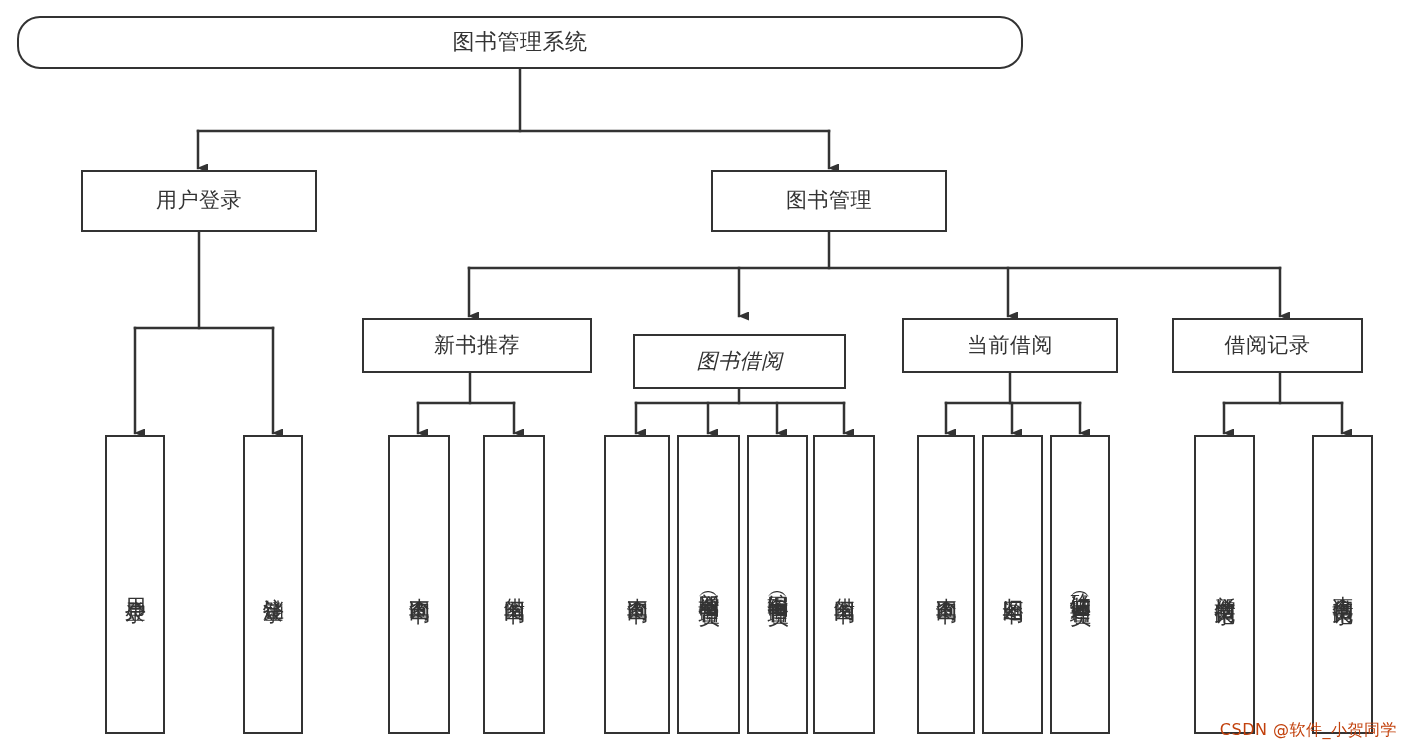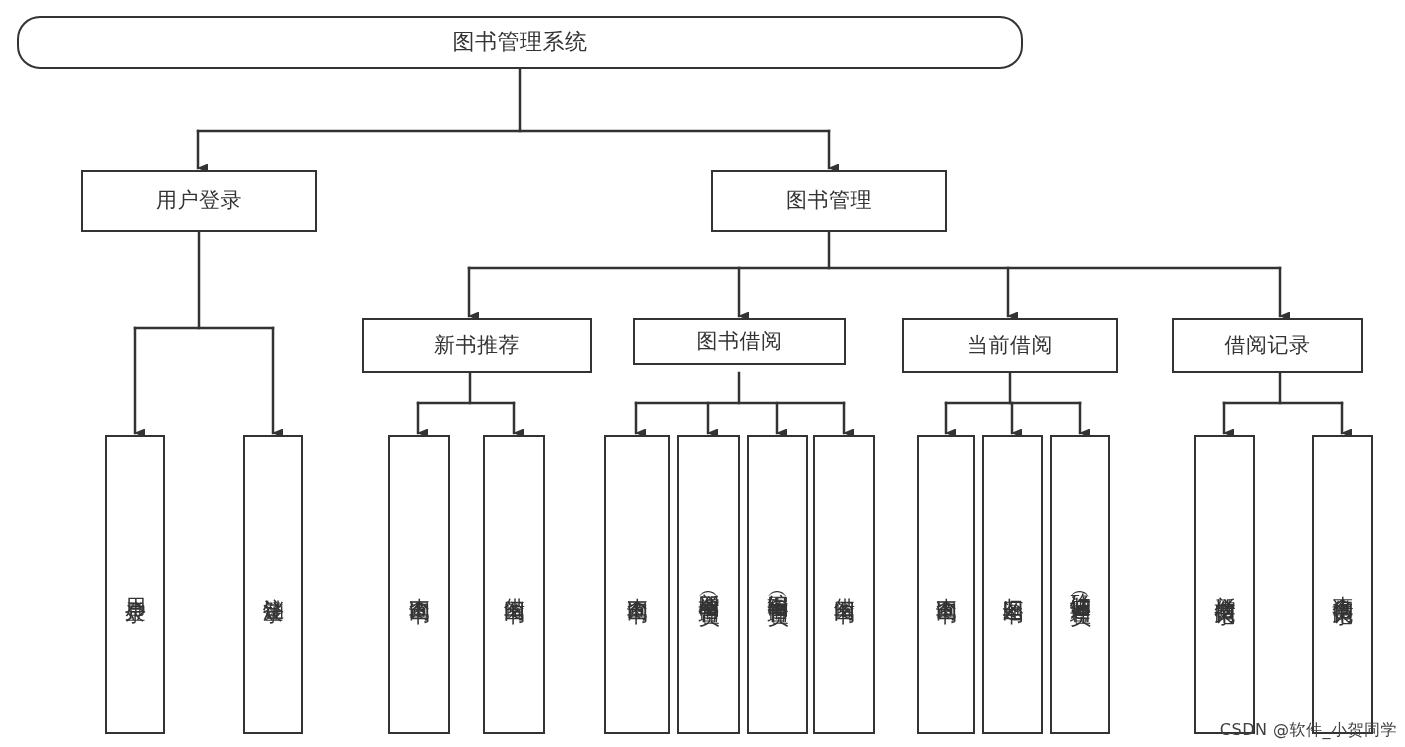--- a/index.html
+++ b/index.html
@@ -53,21 +53,21 @@
     white-space: nowrap;
   }
   .root-label {
     font-size: 22px;
   }
   .watermark {
     position: absolute;
     right: 8px;
     bottom: 6px;
     font-size: 16px;
-    color: #404040;
+    color: #c2410c;
     letter-spacing: 0.5px;
     white-space: nowrap;
     pointer-events: none;
   }
 </style>
 </head>
 <body>
 
 <div id="diagram-root">
 
@@ -121,21 +121,21 @@
   <div class="node-box" style="left:81px; top:170px; width:236px; height:62px;">
     <span class="node-label-h">用户登录</span>
   </div>
   <div class="node-box" style="left:711px; top:170px; width:236px; height:62px;text-align:center;">
     <span class="node-label-h">图书管理</span>
   </div>
 
   <div class="node-box" style="left:362px; top:318px; width:230px; height:55px;">
     <span class="node-label-h">新书推荐</span>
   </div>
-  <div class="node-box" style="left:633px; top:318px; width:213px; height:47px;">
+  <div class="node-box" style="left:633px; top:334px; width:213px; height:55px;font-style:italic;">
     <span class="node-label-h">图书借阅</span>
   </div>
   <div class="node-box" style="left:902px; top:318px; width:216px; height:55px;text-align:center;">
     <span class="node-label-h">当前借阅</span>
   </div>
   <div class="node-box" style="left:1172px; top:318px; width:191px; height:55px;">
     <span class="node-label-h">借阅记录</span>
   </div>
 
   <div class="node-box" style="left:105px; top:435px; width:60px; height:299px;">

